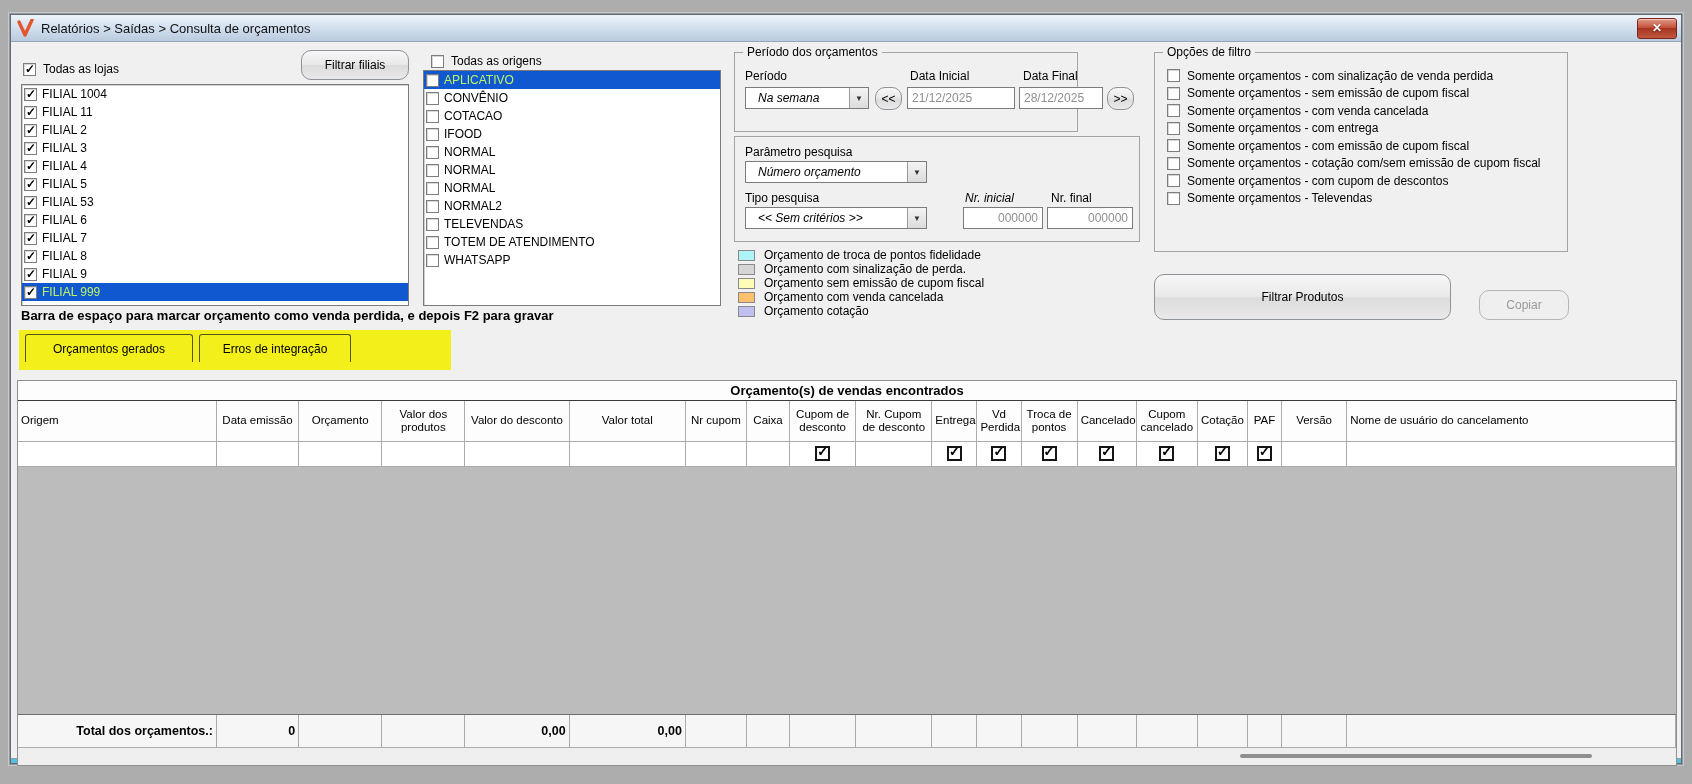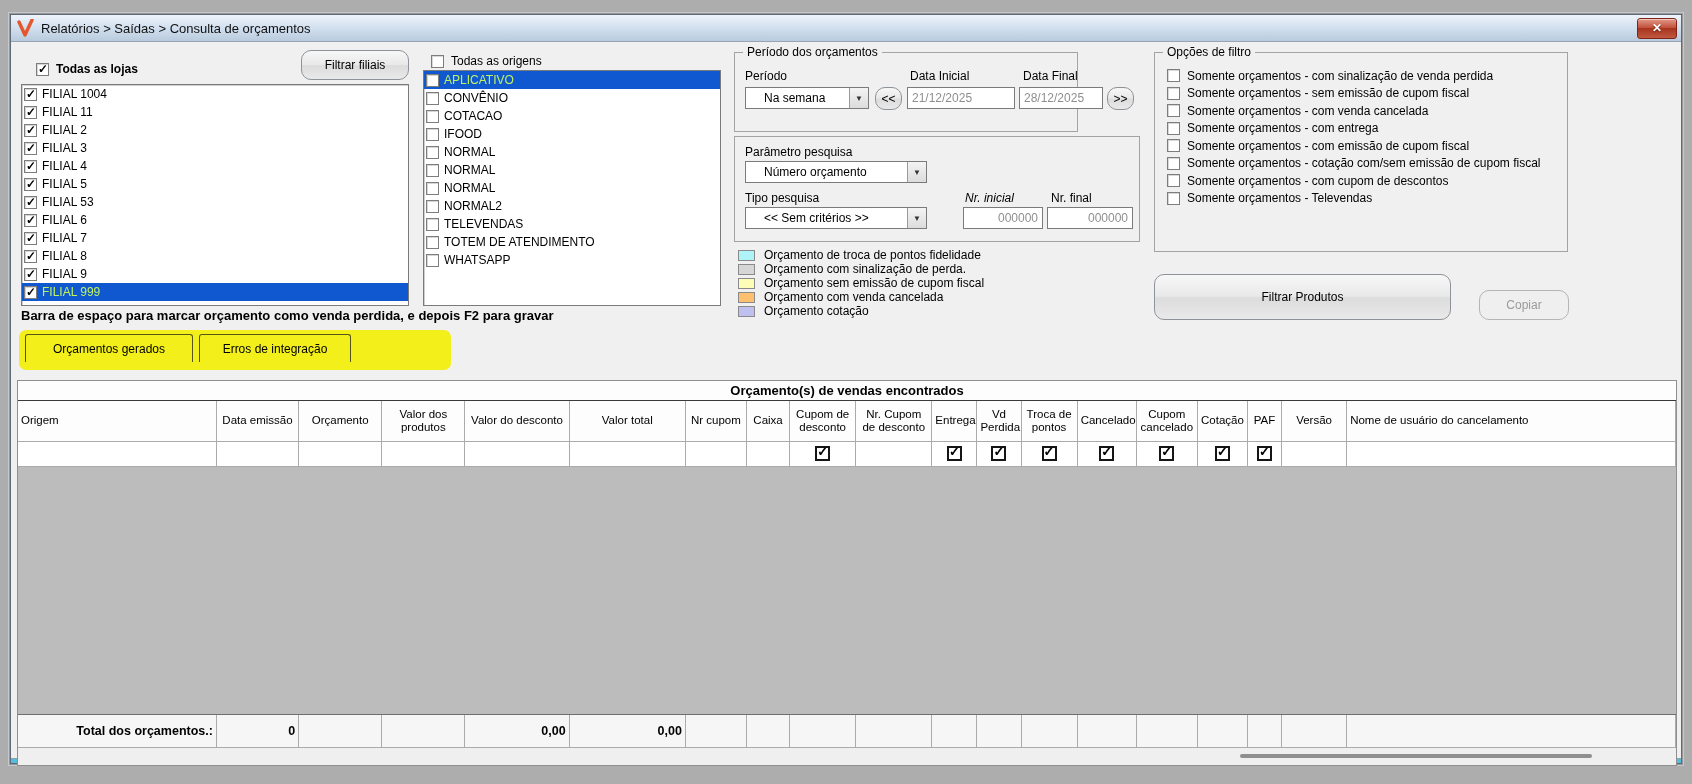--- a/index.html
+++ b/index.html
@@ -27,21 +27,21 @@
          display:flex; align-items:center; justify-content:center; }
   .btn.disabled { color:#9a9a9a; background:#efefef; border-color:#b5b5b5; cursor:default; }
   .cb { width:13px; height:13px; background:#fff; border:1px solid #7d7d7d; display:inline-block;
         position:relative; flex:0 0 13px; box-shadow:inset 1px 1px 0 #d7d7d7; }
   .cb.checked::after { content:"✓"; position:absolute; left:1px; top:-2px; font-size:12px; font-weight:bold; color:#000; }
   .check-row { display:flex; align-items:center; gap:7px; }
   .listbox { background:#fff; border:1px solid #7b7b7b; box-shadow:inset 1px 1px 0 #cfcfcf; overflow:hidden; }
   .li { display:flex; align-items:center; gap:5px; padding:1px 2px; height:18px; }
   .li.selected { background:#1058d0; color:#bef264; }
   .combo { background:#fff; border:1px solid #7b7b7b; height:22px; display:flex; align-items:stretch; }
-  .combo .val { flex:1; padding:3px 18px; white-space:nowrap; overflow:hidden; }
+  .combo .val { flex:1; padding:3px 12px; white-space:nowrap; overflow:hidden;font-style:italic; }
   .combo .cbtn { width:19px; background:linear-gradient(#f4f4f4,#dcdcdc); border-left:1px solid #9a9a9a;
                  display:flex; align-items:center; justify-content:center; font-size:8px; color:#333; }
   .field { background:#fff; border:1px solid #7b7b7b; height:22px; padding:3px 4px; color:#8f8f8f; }
   .field.num { text-align:right; }
   .groupbox { position:absolute; border:1px solid #a3a3a3; }
   .groupbox .caption { position:absolute; top:-8px; left:8px; background:#f0f0f0; padding:0 4px; }
   .abs { position:absolute; }
   .lbl { white-space:nowrap; }
 
   
@@ -84,21 +84,21 @@
       </svg>
     </span>
     <span class="title">Relatórios &gt; Saídas &gt; Consulta de orçamentos</span>
     <div class="close-btn">
       <span>✕</span>
     </div>
   </div>
 
   <div class="client">
 
-    <div class="check-row abs" style="left:25px; top:20px;font-weight:bold;">
+    <div class="check-row abs" style="left:12px; top:20px;">
       <span class="cb checked"></span>
       <span class="lbl">Todas as lojas</span>
     </div>
     <div class="btn abs" style="left:290px; top:8px; width:108px; height:30px;">
       <span>Filtrar filiais</span>
     </div>
     <div class="listbox abs" style="left:10px; top:42px; width:388px; height:222px;">
       <div class="li">
           <span class="cb checked"></span>
           <span>FILIAL 1004</span>
@@ -299,21 +299,21 @@
 
     <div class="btn abs" style="left:1143px; top:232px; width:297px; height:46px;">
       <span>Filtrar Produtos</span>
     </div>
     <div class="btn abs disabled" style="left:1468px; top:248px; width:90px; height:30px;">
       <span>Copiar</span>
     </div>
 
     <div class="abs" style="left:10px; top:266px; font-weight:bold; font-size:13px;">Barra de espaço para marcar orçamento como venda perdida, e depois F2 para gravar</div>
 
-    <div class="tab-highlight" style="left:8px; top:288px; width:432px; height:40px;border-radius:7px;">
+    <div class="tab-highlight" style="left:8px; top:288px; width:432px; height:40px;">
       <div class="tab active" style="left:6px; width:168px;">
         <span>Orçamentos gerados</span>
       </div>
       <div class="tab" style="left:180px; width:152px;">
         <span>Erros de integração</span>
       </div>
     </div>
 
     <div class="grid-panel">
       <div class="grid-title">Orçamento(s) de vendas encontrados</div>

